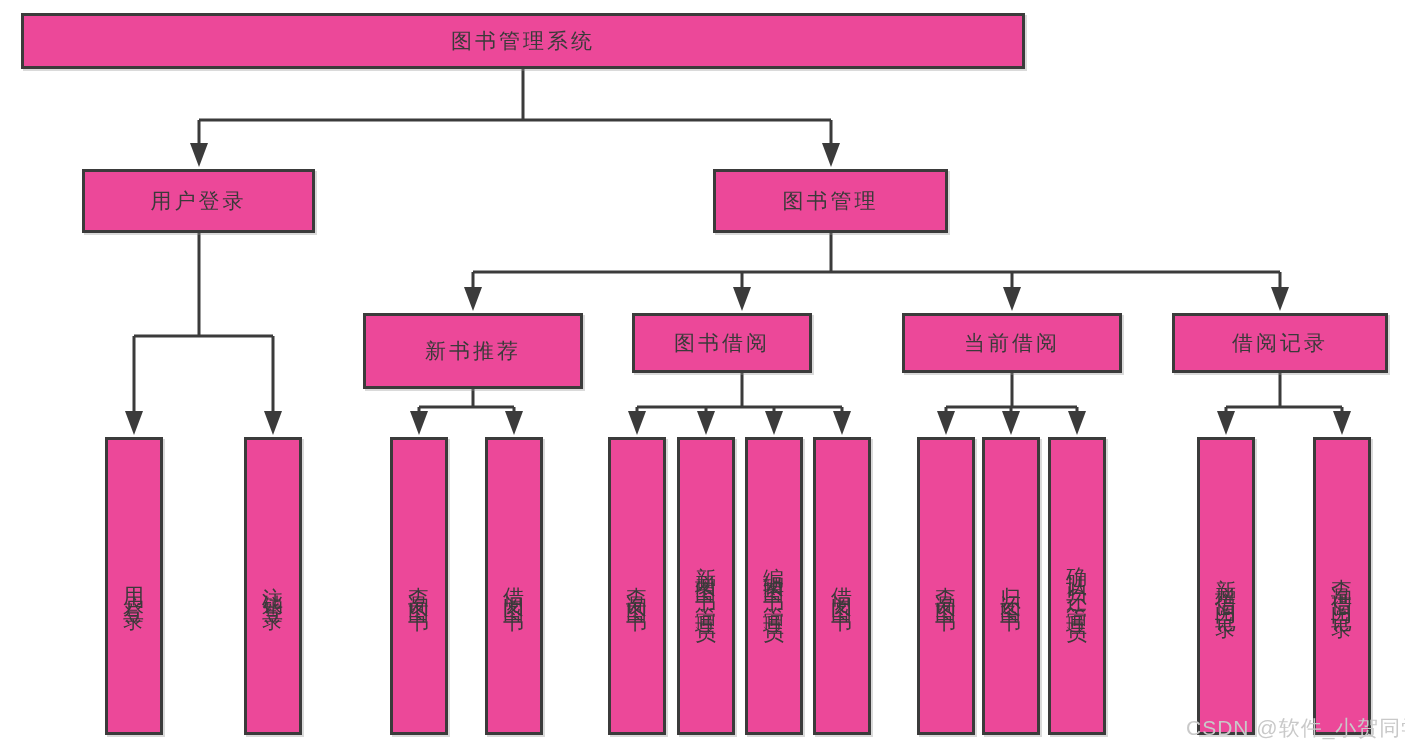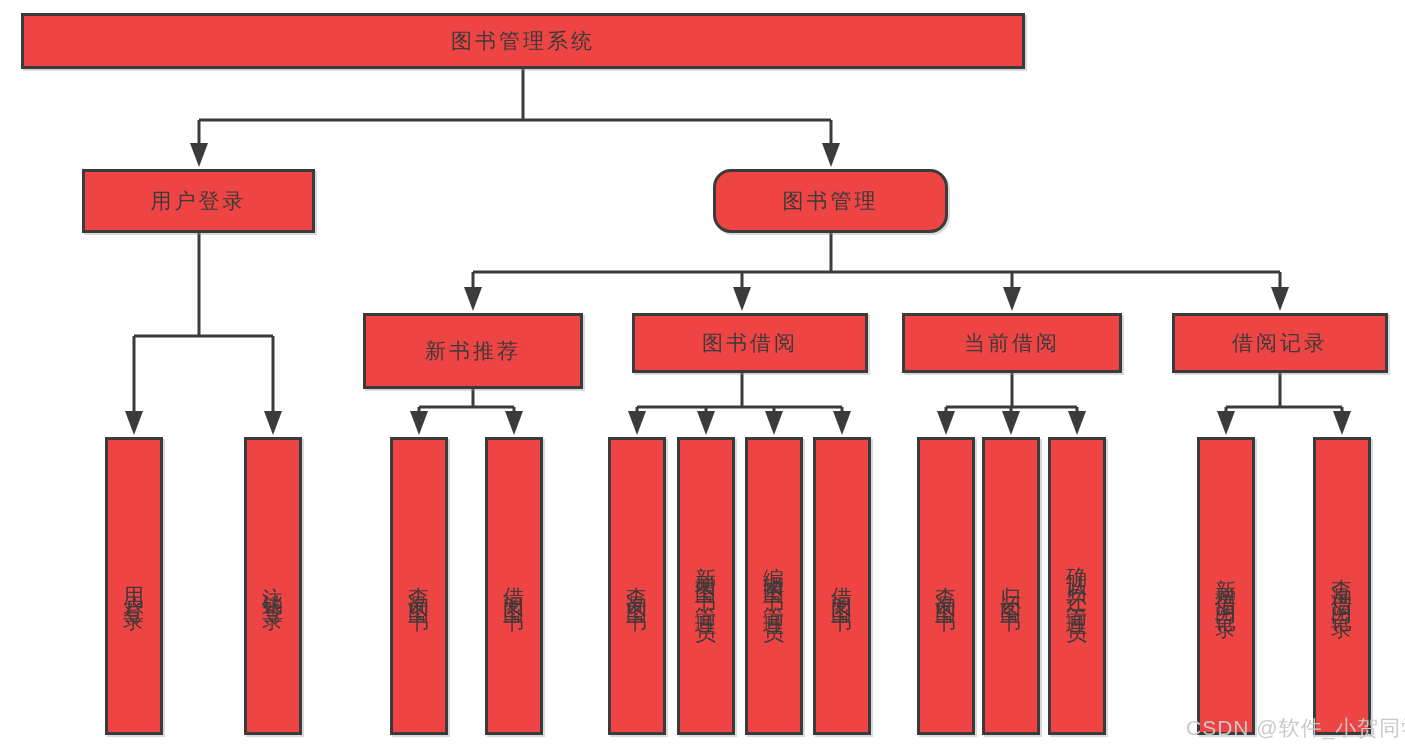--- a/index.html
+++ b/index.html
@@ -10,21 +10,21 @@
     font-family:"Liberation Sans","DejaVu Sans",sans-serif;
     overflow:hidden;
   }
   #connectors{
     position:absolute;left:0;top:0;width:1405px;height:747px;
     z-index:1;
   }
   .box{
     position:absolute;
     box-sizing:border-box;
-    background:#ef4444;
+    background:#ec4899;
     border:3px solid #3b3b3b;
     color:#3a3a3a;
     display:flex;
     align-items:center;
     justify-content:center;
     z-index:2;
     box-shadow:2px 2px 0 rgba(150,150,150,0.35);
   }
   .h-box{
     font-size:21px;
@@ -100,28 +100,28 @@
     </g>
   </svg>
 
   <div class="box h-box" style="left:21px;top:13px;width:1004px;height:56px;">
     <span>图书管理系统</span>
   </div>
 
   <div class="box h-box" style="left:82px;top:169px;width:233px;height:64px;">
     <span>用户登录</span>
   </div>
-  <div class="box h-box" style="left:713px;top:169px;width:235px;height:64px;border-radius:18px;">
+  <div class="box h-box" style="left:713px;top:169px;width:235px;height:64px;">
     <span>图书管理</span>
   </div>
 
   <div class="box h-box" style="left:363px;top:313px;width:220px;height:76px;">
     <span>新书推荐</span>
   </div>
-  <div class="box h-box" style="left:632px;top:313px;width:236px;height:60px;">
+  <div class="box h-box" style="left:632px;top:313px;width:180px;height:60px;">
     <span>图书借阅</span>
   </div>
   <div class="box h-box" style="left:902px;top:313px;width:220px;height:60px;">
     <span>当前借阅</span>
   </div>
   <div class="box h-box" style="left:1172px;top:313px;width:216px;height:60px;">
     <span>借阅记录</span>
   </div>
 
   <div class="box v-box" style="left:105px;top:437px;width:58px;height:298px;">

